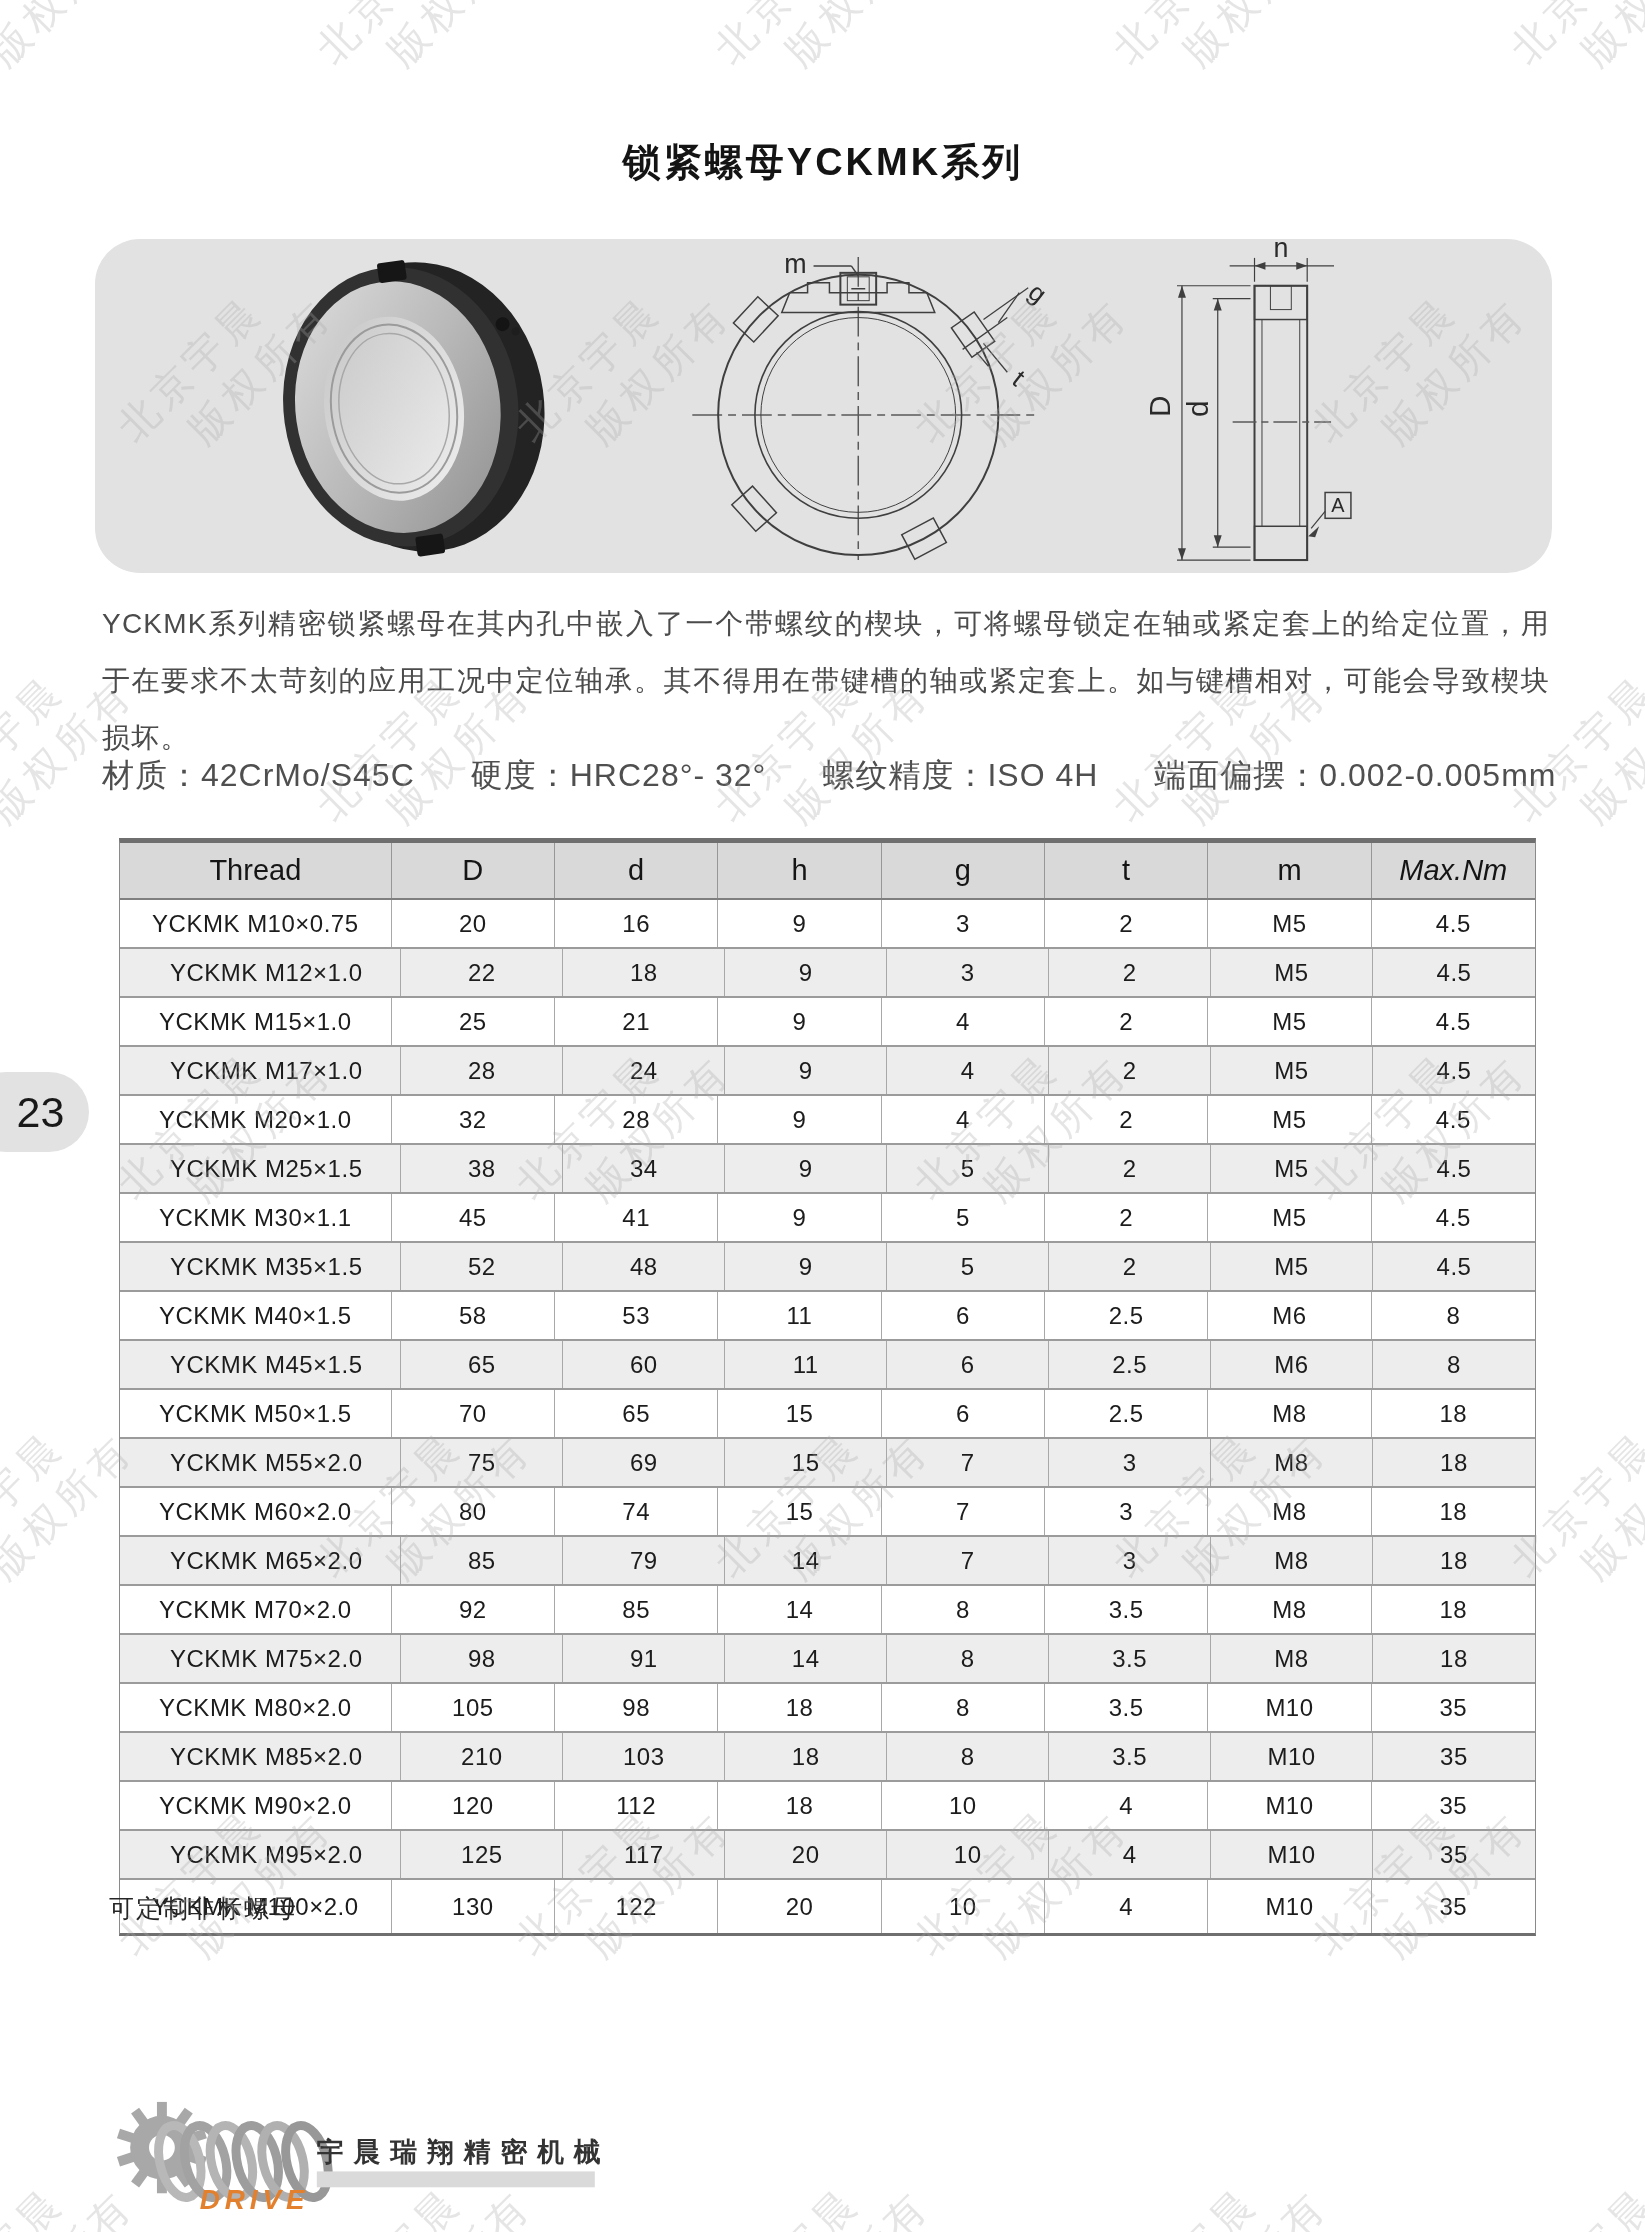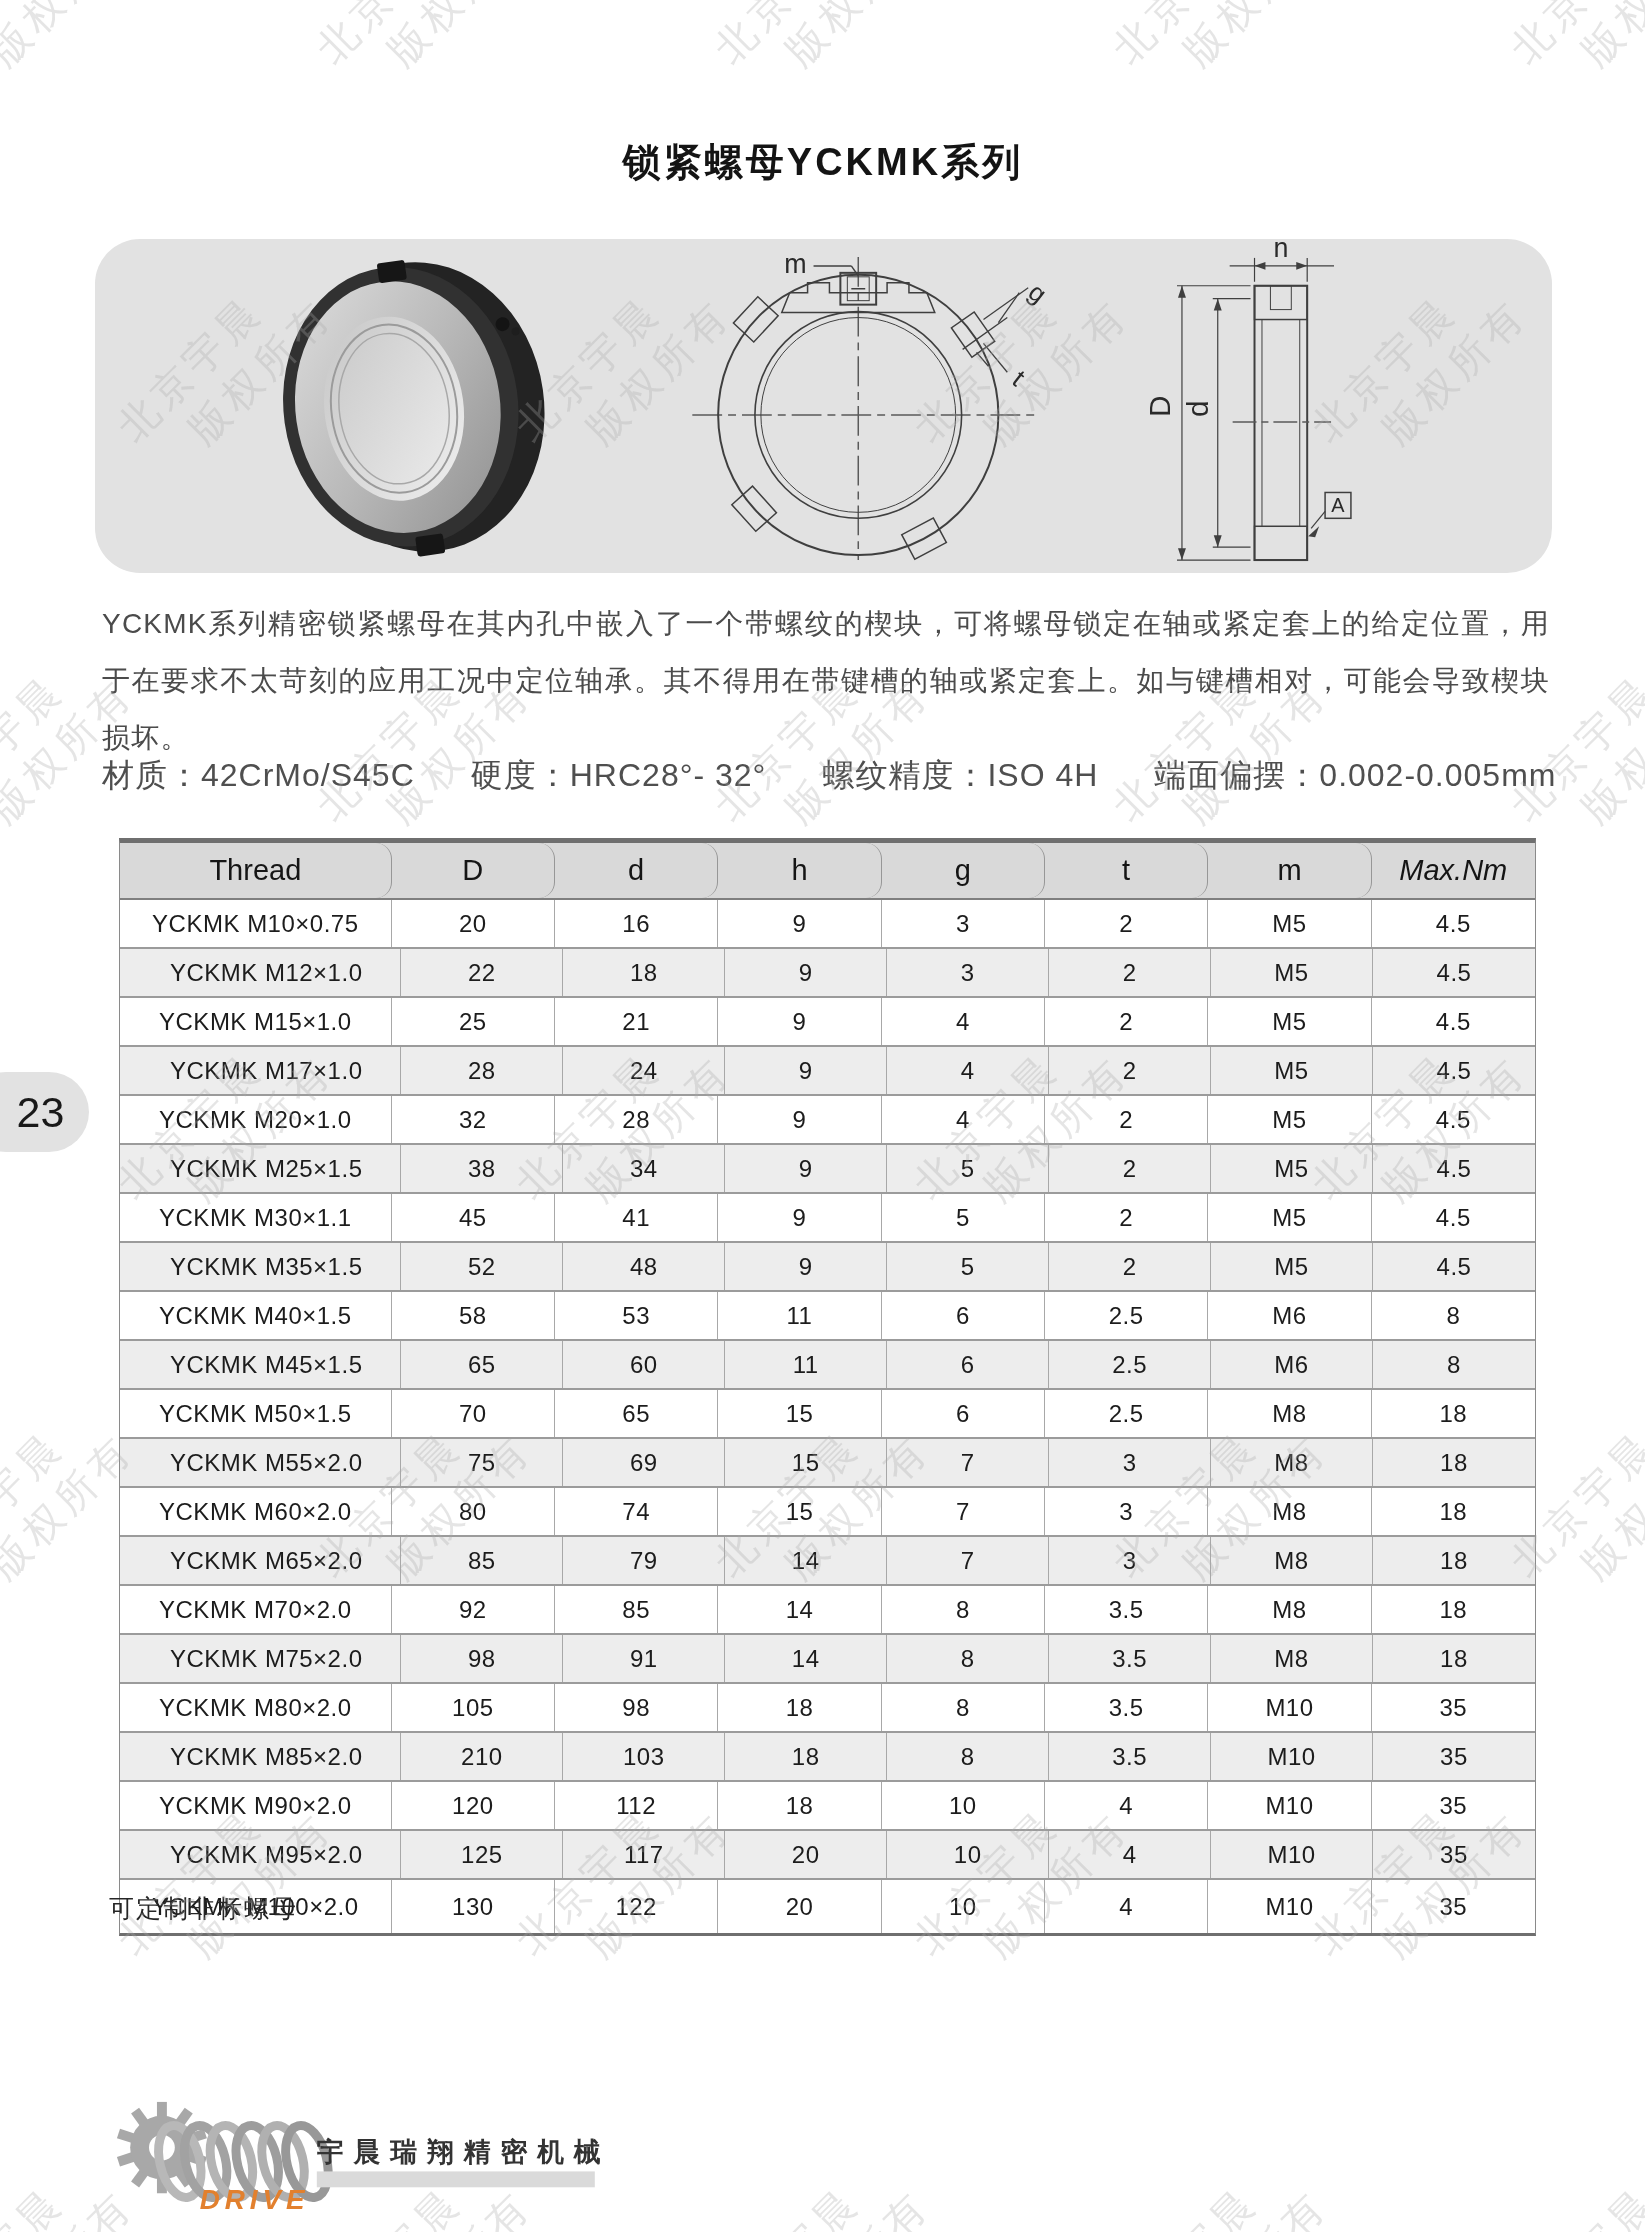--- a/index.html
+++ b/index.html
@@ -25,21 +25,21 @@
   
   #specs{position:absolute;left:102px;top:754px;display:flex;gap:56px;
          font-size:32px;color:#4f4f4f;letter-spacing:1px;}
   .spec{white-space:nowrap;}
   
   #table{position:absolute;left:119px;top:838px;width:1417px;box-sizing:border-box;
          border:1px solid #8a8a8a;border-top:5px solid #6f6f6f;border-bottom:3px solid #6f6f6f;
          background:#ffffff;}
   #table-head{display:flex;height:55px;background:#d9d9d9;border-bottom:2px solid #7f7f7f;}
   .hcell{flex:0 0 11.5428%;display:flex;align-items:center;justify-content:center;
-         font-size:29px;color:#151515;border-right:1px solid #979797;box-sizing:border-box;border-radius:16px;}
+         font-size:29px;color:#151515;border-right:1px solid #979797;box-sizing:border-box;}
   .hcell:first-child{flex:0 0 19.2%;}
   .hcell:last-child{border-right:none;font-style:italic;}
   .trow{display:flex;height:47px;border-bottom:2px solid #9b9b9b;background:#ffffff;}
   .trow.alt{background:#ededed;padding-left:12px;}
   .trow:last-child{border-bottom:none;height:53px;}
   .tcell{flex:0 0 11.5428%;display:flex;align-items:center;justify-content:center;
          font-size:24px;color:#1c1c1c;border-right:1px solid #a8a8a8;box-sizing:border-box;
          letter-spacing:0.5px;}
   .tcell:first-child{flex:0 0 19.2%;}
   .tcell:last-child{border-right:none;}

